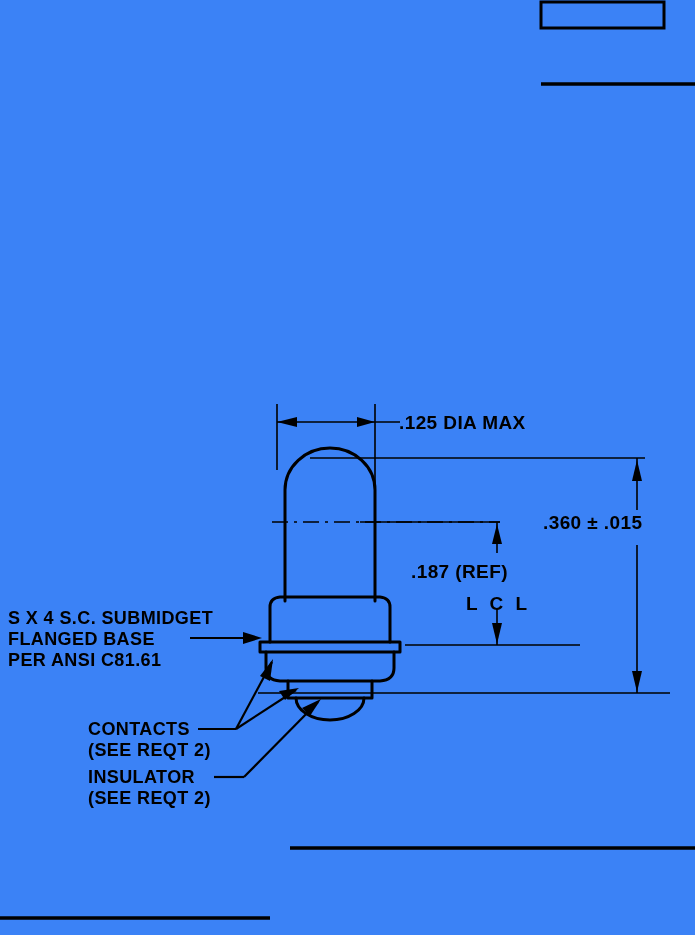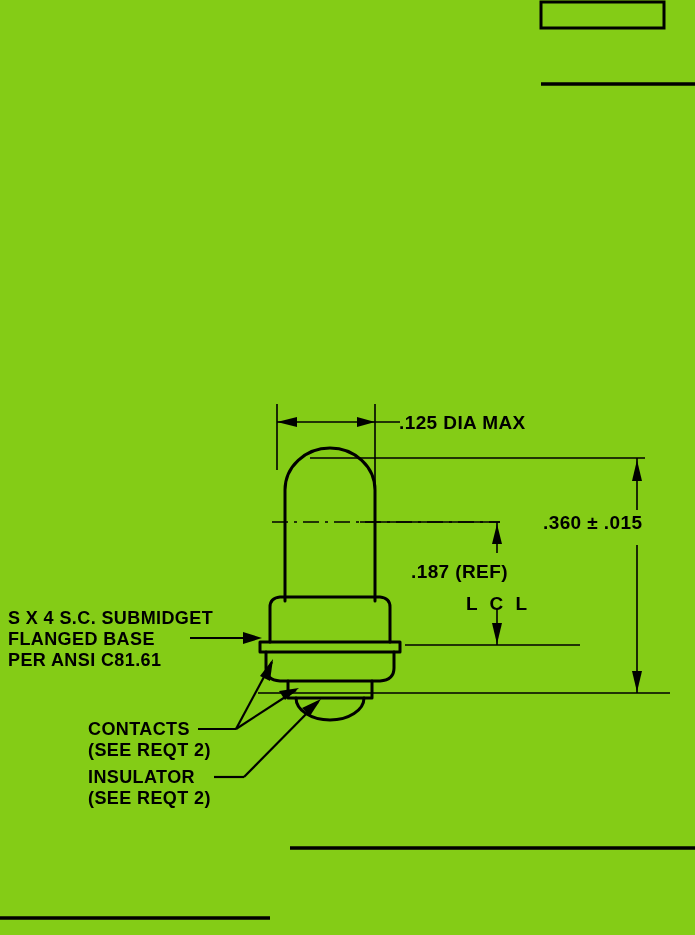--- a/index.html
+++ b/index.html
@@ -5,21 +5,21 @@
 <style>
   html, body {
     margin: 0;
     padding: 0;
     background: #ffffff;
   }
   #page {
     position: relative;
     width: 695px;
     height: 935px;
-    background: #84cc16;
+    background: #3b82f6;
     overflow: hidden;
     font-family: "Liberation Sans", "DejaVu Sans", sans-serif;
   }
   #drawing-svg {
     position: absolute;
     left: 0;
     top: 0;
     width: 695px;
     height: 935px;
   }

